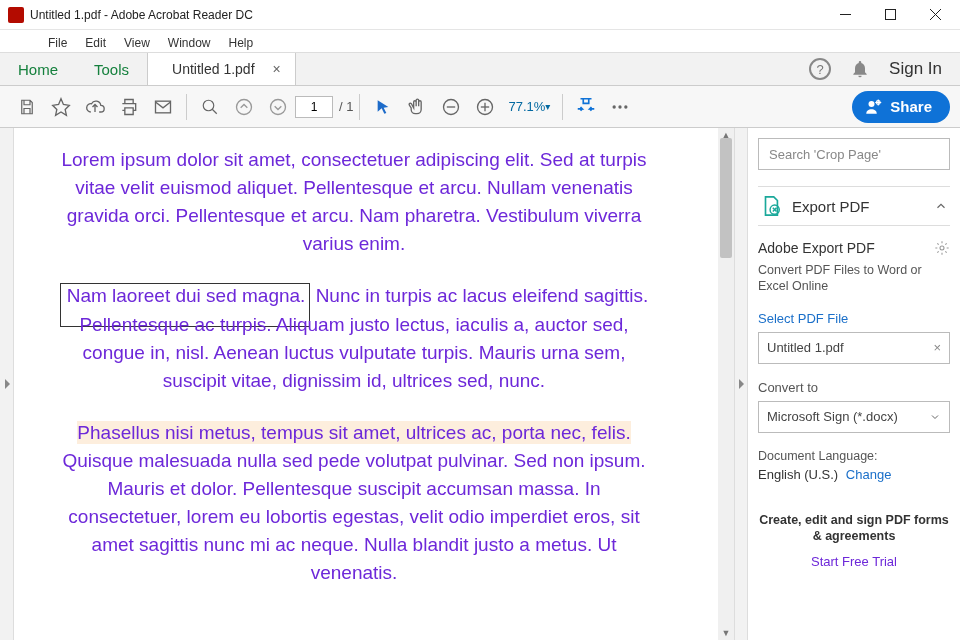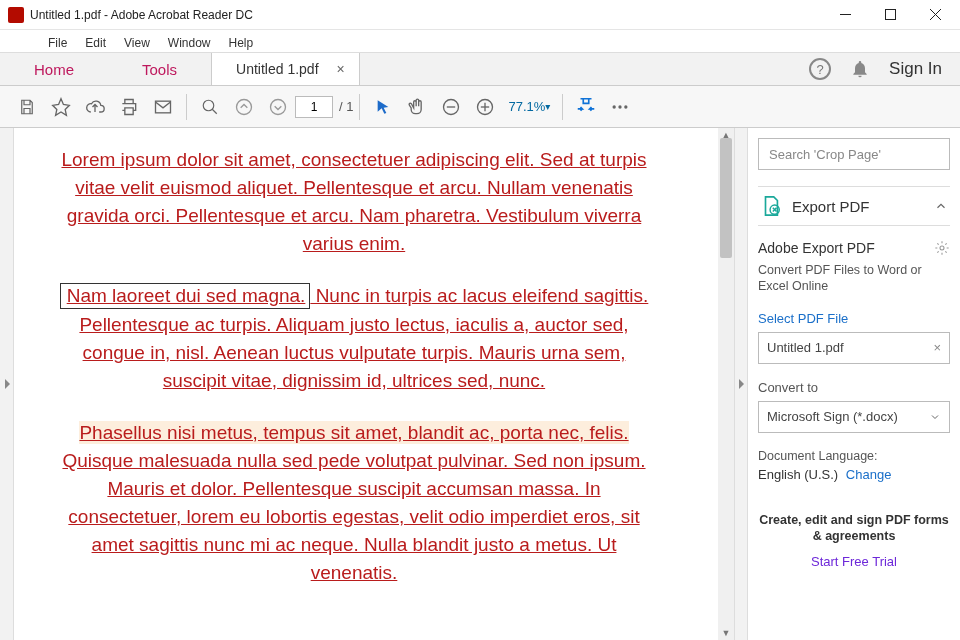--- a/index.html
+++ b/index.html
@@ -9,21 +9,21 @@
   .titlebar .app-icon { width: 16px; height: 16px; background: #b30b00; border-radius: 2px; display: flex; align-items: center; justify-content: center; color: #fff; font-size: 10px; font-weight: bold; margin-right: 6px; }
   .titlebar .title-text { font-size: 12px; color: #222; }
   .titlebar .spacer { flex: 1; }
   .win-btn { width: 45px; height: 30px; display: flex; align-items: center; justify-content: center; color: #222; }
   .win-btn svg { width: 11px; height: 11px; }
   
   .menubar { height: 22px; display: flex; align-items: flex-end; padding: 0 6px; font-size: 12px; color: #333; background: #fff; margin-left: 33px; }
   .menubar .menu-item { padding: 2px 9px; }
   
   .tabrow { height: 34px; background: #f2f2f2; display: flex; align-items: stretch; border-top: 1px solid #ddd; border-bottom: 1px solid #ccc; }
-  .tabrow .navtab { padding: 0 34px; display: flex; align-items: center; font-size: 15px; color: #be185d; }
+  .tabrow .navtab { padding: 0 18px; display: flex; align-items: center; font-size: 15px; color: #15803d; }
   .tabrow .doc-tab { background: #fff; border-right: 1px solid #ccc; border-left: 1px solid #ccc; display: flex; align-items: center; padding: 0 14px 0 24px; font-size: 14px; color: #333; position: relative; }
   .tabrow .doc-tab .close-x { margin-left: 18px; color: #666; font-size: 14px; }
   .tabrow .spacer { flex: 1; }
   .tabrow .right-ctrls { display: flex; align-items: center; gap: 16px; padding-right: 18px; }
   .icon-btn { width: 26px; height: 26px; display: flex; align-items: center; justify-content: center; color: #555; border-radius: 50%; }
   .icon-btn.ring { border: 2px solid #888; }
   .signin { font-size: 17px; color: #333; font-weight: 500; }
   
   .toolbar { height: 42px; background: #f7f7f7; border-bottom: 1px solid #ccc; display: flex; align-items: center; padding: 0 10px; gap: 0; }
   .toolbar .tbtn { width: 34px; height: 34px; display: flex; align-items: center; justify-content: center; color: #555; }
@@ -32,23 +32,23 @@
   .toolbar .page-total { font-size: 13px; color: #555; margin-left: 6px; }
   .toolbar .zoom-label { font-size: 13px; color: #0369a1; display: flex; align-items: center; padding: 0 6px;}
   .toolbar .share-btn { margin-left: auto; background: #0f72d7; color: #fff; border-radius: 18px; height: 32px; padding: 0 18px 0 12px; display: flex; align-items: center; gap: 8px; font-size: 15px; font-weight: 600; }
   
   .body-area { display: flex; height: calc(640px - 30px - 22px - 34px - 42px); background: #f2f2f2; position: relative; }
   .left-gutter { width: 14px; background: #f2f2f2; display: flex; align-items: center; justify-content: center; color: #888; border-right: 1px solid #ddd;}
   .doc-view { flex: 1; background: #fff; overflow: hidden; position: relative; }
   .doc-scroll { position: absolute; right: 0; top: 0; width: 16px; height: 100%; background: #f0f0f0; }
   .doc-scroll .thumb { position: absolute; left: 2px; right: 2px; top: 10px; height: 120px; background: #c2c2c2; border-radius: 2px; }
   .doc-scroll .arrow { position: absolute; left: 0; right: 0; height: 14px; display:flex; align-items:center; justify-content:center; color:#777; font-size:9px;}
-  .doc-content { padding: 18px 48px 0 38px; font-family: Georgia, "Times New Roman", serif; font-size: 19px; color: #b91c1c; text-align: center; line-height: 1.48; margin-right:30px;text-decoration:underline;}
+  .doc-content { padding: 18px 48px 0 38px; font-family: Georgia, "Times New Roman", serif; font-size: 19px; color: #6d28d9; text-align: center; line-height: 1.48; margin-right:30px;}
   .para { margin-bottom: 24px; }
-  .boxed-span { border: 1.5px solid #333; padding: 1px 4px 2px 6px; display: inline; }
+  .boxed-span { border: 1.5px solid #333; padding: 1px 4px 20px 6px; display: inline; }
   .hl-span { background: #fdeedd; padding: 1px 0; }
   .mid-gutter { width: 14px; background: #f2f2f2; display: flex; align-items: center; justify-content: center; color: #888; border-left: 1px solid #ddd; border-right: 1px solid #ddd;}
   .right-panel { width: 212px; background: #fff; display: flex; flex-direction: column; padding: 10px 10px 0 10px; overflow:hidden;}
   .search-box { border: 1px solid #bbb; height: 32px; font-size: 13px; padding: 0 10px; color: #888; display:flex; align-items:center; margin-bottom: 16px;}
   .export-header { display: flex; align-items: center; height: 40px; border-top: 1px solid #ddd; border-bottom: 1px solid #ddd; padding: 0 2px; }
   .export-header .lbl { flex: 1; font-size: 15px; color: #333; margin-left: 10px; }
   .export-header .chev { color: #666; }
   .section-title { font-size: 14px; font-weight: 400; color: #333; margin-top: 14px; display:flex; align-items:center; justify-content:space-between;}
   .section-sub { font-size: 12.5px; color: #555; margin-top: 6px; line-height: 1.3; }
   .blue-link { color: #1a6fc9; font-size: 13px; margin-top: 16px; }
@@ -194,37 +194,47 @@
         <path fill="none" stroke="#0f72d7" stroke-width="1.8" d="M6 3h12 M9 3v5h6V3 M3 14h5l-2-2m2 2l-2 2 M21 14h-5l2-2m-2 2l2 2"></path>
       </svg>
     </div>
   <div class="tbtn">
       <svg width="20" height="20" viewBox="0 0 24 24">
         <circle cx="5" cy="12" r="2" fill="#666"></circle>
         <circle cx="12" cy="12" r="2" fill="#666"></circle>
         <circle cx="19" cy="12" r="2" fill="#666"></circle>
       </svg>
     </div>
+  <div class="share-btn">
+    <svg width="18" height="18" viewBox="0 0 24 24">
+        <circle cx="10" cy="8" r="4" fill="#fff"></circle>
+        <path d="M3 21c0-4 3-6 7-6s7 2 7 6" fill="#fff"></path>
+        <circle cx="19" cy="6" r="2.5" fill="none" stroke="#fff" stroke-width="1.5"></circle>
+        <line x1="19" y1="2" x2="19" y2="10" stroke="#fff" stroke-width="1.5"></line>
+        <line x1="15" y1="6" x2="23" y2="6" stroke="#fff" stroke-width="1.5"></line>
+      </svg>
+    <span>Share</span>
+  </div>
 </div>
 
 <div class="body-area">
   <div class="left-gutter">
     <svg width="8" height="10" viewBox="0 0 8 10">
         <path d="M2 0l5 5-5 5z" fill="#888"></path>
       </svg>
   </div>
 
   <div class="doc-view">
     <div class="doc-content">
       <div class="para">Lorem ipsum dolor sit amet, consectetuer adipiscing elit. Sed at turpis vitae velit euismod aliquet. Pellentesque et arcu. Nullam venenatis gravida orci. Pellentesque et arcu. Nam pharetra. Vestibulum viverra varius enim.</div>
       <div class="para">
         <span class="boxed-span">Nam laoreet dui sed magna.</span><span> Nunc in turpis ac lacus eleifend sagittis. Pellentesque ac turpis. Aliquam justo lectus, iaculis a, auctor sed, congue in, nisl. Aenean luctus vulputate turpis. Mauris urna sem, suscipit vitae, dignissim id, ultrices sed, nunc.</span>
       </div>
       <div class="para">
-        <span class="hl-span">Phasellus nisi metus, tempus sit amet, blandit ac, porta nec, felis.</span><span> Quisque malesuada nulla sed pede volutpat pulvinar. Sed non ipsum. Mauris et dolor. Pellentesque suscipit accumsan massa. In consectetuer, lorem eu lobortis egestas, velit odio imperdiet eros, sit amet sagittis nunc mi ac neque. Nulla blandit justo a metus. Ut venenatis.</span>
+        <span class="hl-span">Phasellus nisi metus, tempus sit amet, ultrices ac, porta nec, felis.</span><span> Quisque malesuada nulla sed pede volutpat pulvinar. Sed non ipsum. Mauris et dolor. Pellentesque suscipit accumsan massa. In consectetuer, lorem eu lobortis egestas, velit odio imperdiet eros, sit amet sagittis nunc mi ac neque. Nulla blandit justo a metus. Ut venenatis.</span>
       </div>
     </div>
     <div class="doc-scroll">
       <div class="arrow" style="top:0">▲</div>
       <div class="thumb"></div>
       <div class="arrow" style="bottom:0">▼</div>
     </div>
   </div>
 
   <div class="mid-gutter">

